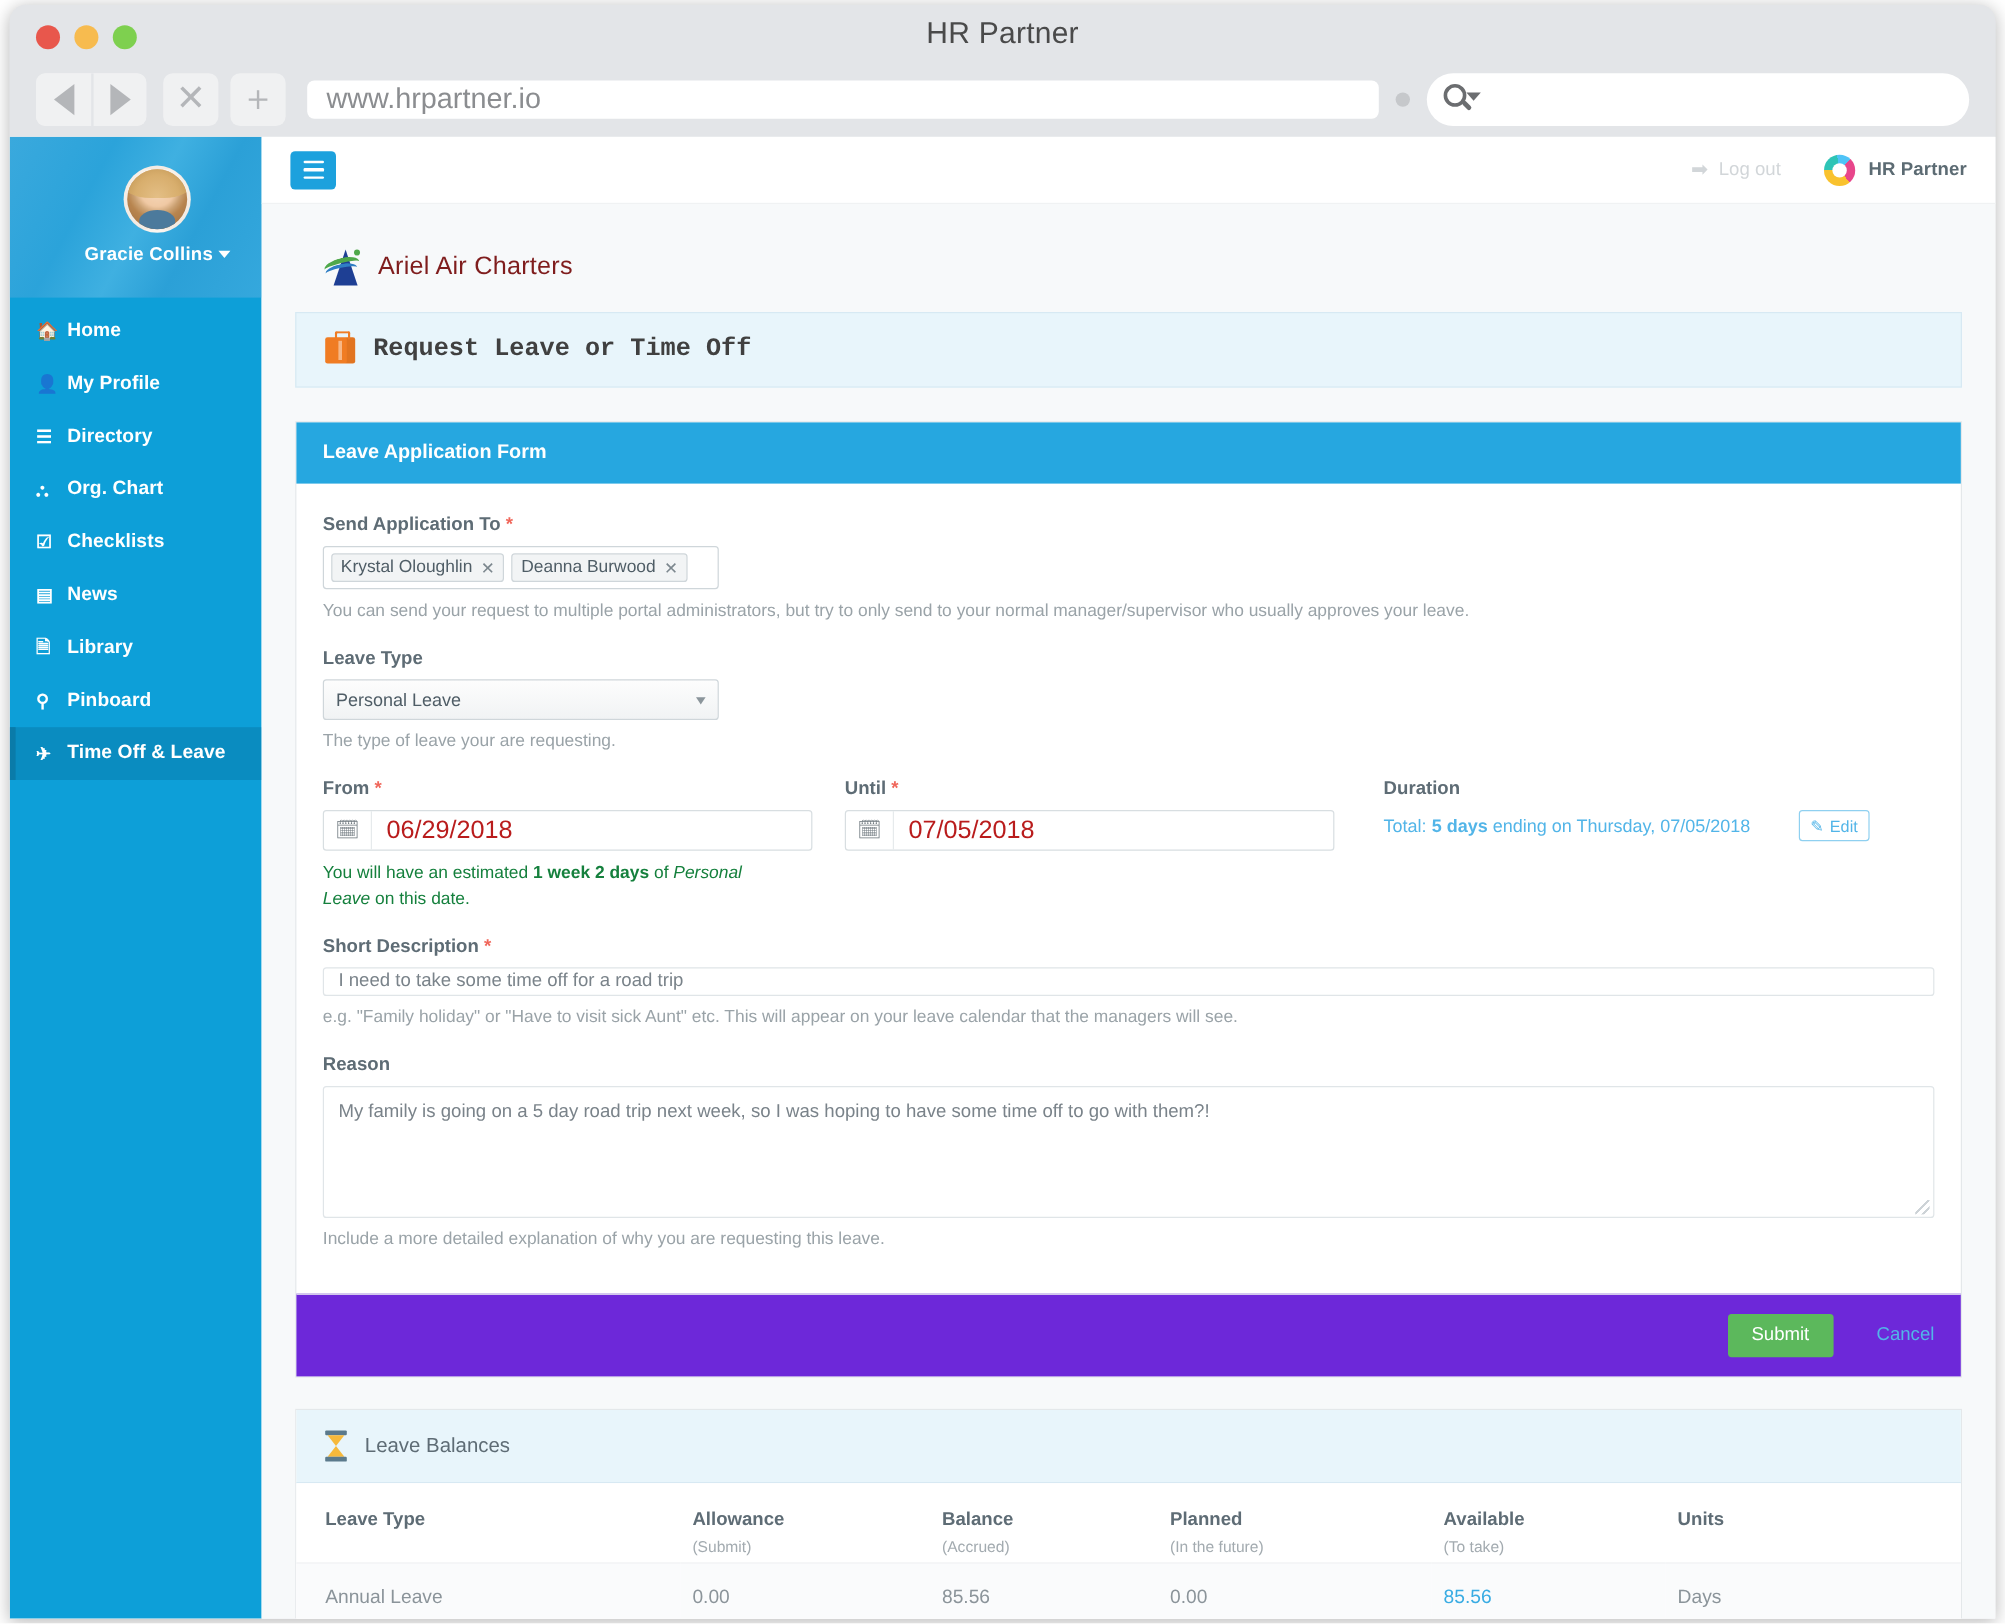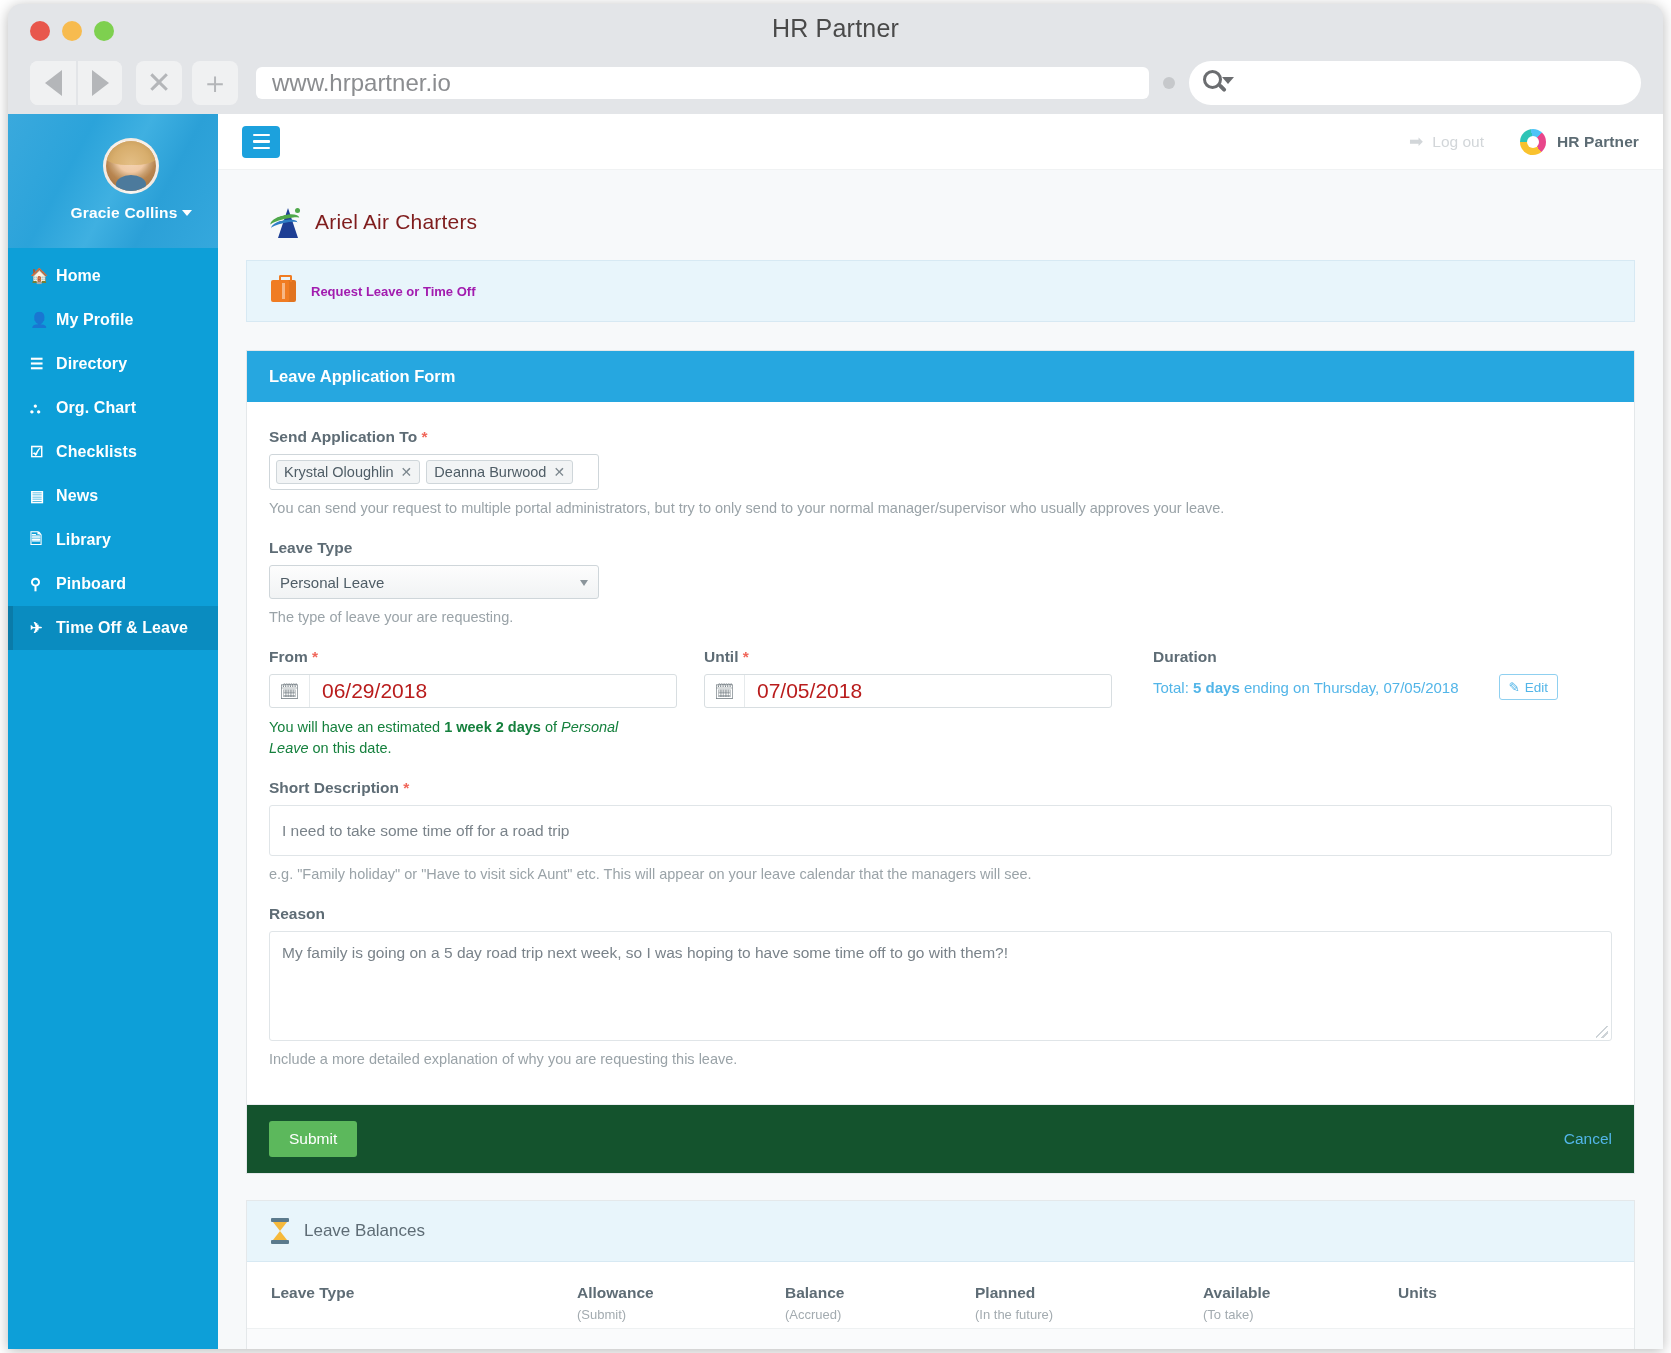--- a/index.html
+++ b/index.html
@@ -291,21 +291,21 @@
     border: 1px solid #e4e8ea;
     margin-bottom: 26px;
   }
   .banner {
     background: #e8f5fb;
     border: 1px solid #d7e9f3;
     display: flex; align-items: center; gap: 15px;
     padding: 19px 24px;
     margin-bottom: 28px;
   }
-  .banner-title { font-size: 13px; color: #a21caf; font-weight: bold; }
+  .banner-title { font-size: 21px; color: #404040; font-weight: bold; font-family: Liberation Mono, monospace; }
   .briefcase {
     width: 25px; height: 22px;
     background: #f07c23;
     border-radius: 2px;
     position: relative;
     box-shadow: inset -7px 0 0 rgba(0,0,0,.06);
   }
   .briefcase:before {
     content:""; position:absolute; left: 8px; top:-5px;
     width: 9px; height: 5px; border: 2.5px solid #f07c23; border-bottom:none;
@@ -422,21 +422,21 @@
     color: #52b5e8;
     font-size: 13.5px;
     padding: 4px 9px;
     display: inline-flex; align-items: center; gap: 5px;
     background: #fff;
     white-space: nowrap;
   }
 
   .textinput {
     width: 100%;
-    height: 51px;
+    height: 24px;
     border: 1px solid #e0e5e8;
     border-radius: 3px;
     background: #fff;
     display: flex; align-items: center;
     padding: 0 12px;
     font-size: 15.5px;
     color: #7a838a;
   }
   .textarea {
     width: 100%;
@@ -451,24 +451,24 @@
   }
   .textarea .grip {
     position:absolute; right: 3px; bottom: 2px;
     width: 12px; height: 12px;
     background:
       linear-gradient(135deg, transparent 0 42%, #cdd3d7 42% 52%, transparent 52% 70%, #cdd3d7 70% 80%, transparent 80%);
   }
 
   .card-foot {
     border-top: 1px solid #eceff1;
-    background: #14532d;
+    background: #6d28d9;
     padding: 16px 22px;
-    display: flex; align-items: center; justify-content: space-between;
-    gap: 12px;
+    display: flex; align-items: center; justify-content: flex-end;
+    gap: 36px;
   }
   .btn-submit {
     background: #5cb85c;
     color: #ffffff;
     font-size: 15.5px;
     padding: 9px 20px;
     border-radius: 3px;
   }
   .btn-cancel { color: #52b5e8; font-size: 15.5px; }
 

